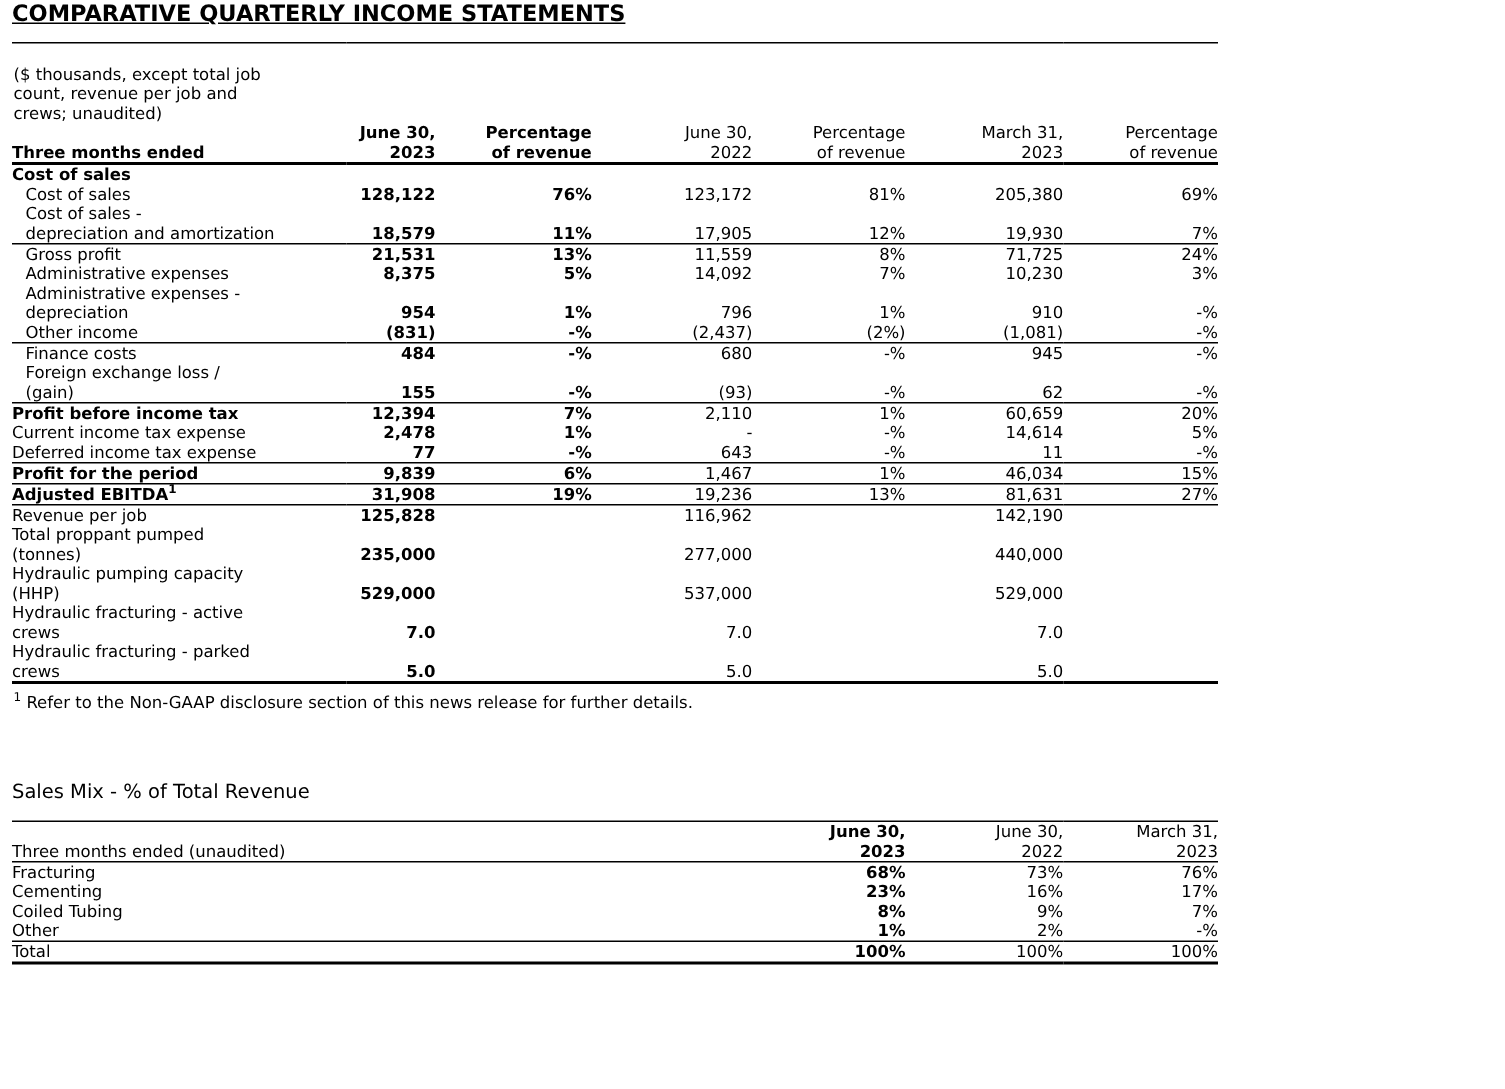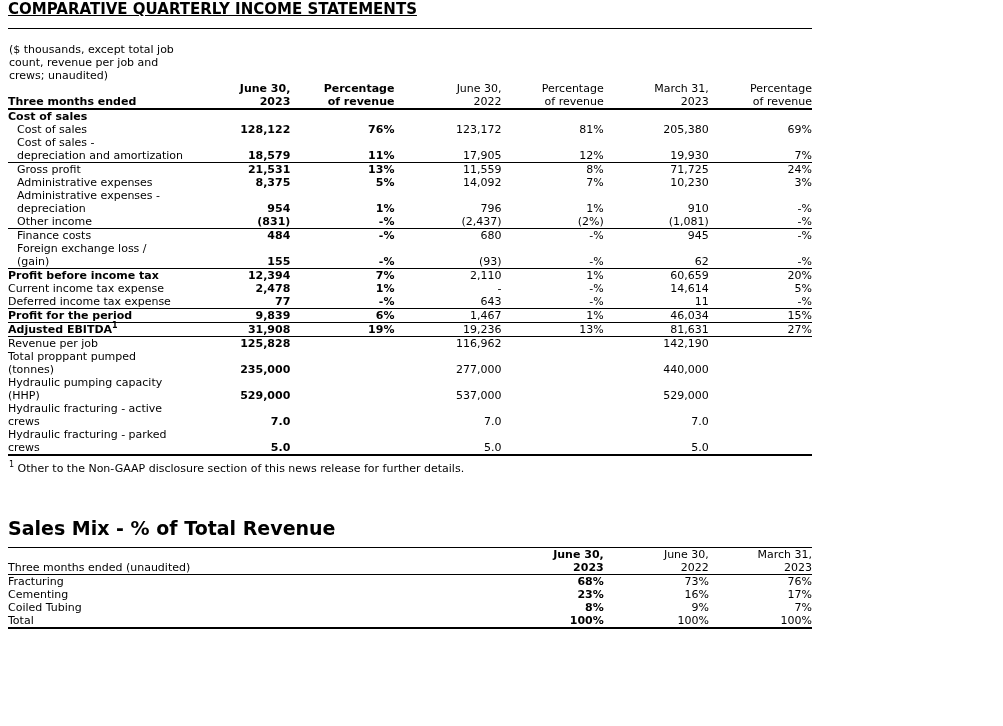--- a/index.html
+++ b/index.html
@@ -41,22 +41,22 @@
   tr.padtop td { padding-top: 12px; }
   tr.vtop td.num { vertical-align: top; }
 
   .note-cell { padding: 14px 0 0 1px; }
 
   sup { font-size: 8px; line-height: 0; }
 
   .footnote { margin: 6px 0 0 1px; }
 
   .sales-title {
-    font-size: 19px;
-    font-weight: bold;
+    font-size: 13px;
+    font-weight: normal;
     margin: 47px 0 12px 0;
   }
 </style>
 </head>
 <body>
 
 <div class="page">
 
   <h1 class="doc-title">COMPARATIVE QUARTERLY INCOME STATEMENTS</h1>
 
@@ -252,21 +252,21 @@
           <td class="num b">5.0</td>
           <td class="num b"></td>
           <td class="num">5.0</td>
           <td class="num"></td>
           <td class="num">5.0</td>
           <td class="num"></td>
         </tr>
       </tbody>
   </table>
 
-  <p class="footnote"><sup>1</sup><span> Other to the Non-GAAP disclosure section of this news release for further details.</span></p>
+  <p class="footnote"><sup>1</sup><span> Refer to the Non-GAAP disclosure section of this news release for further details.</span></p>
 
   <h2 class="sales-title">Sales Mix - % of Total Revenue</h2>
 
   <table class="sales">
     <colgroup>
       <col style="width:533px">
         <col style="width:62px">
         <col style="width:105px">
         <col style="width:103px">
     </colgroup>
@@ -290,20 +290,26 @@
           <td class="num b">23%</td>
           <td class="num">16%</td>
           <td class="num">17%</td>
         </tr>
         <tr>
           <td>Coiled Tubing</td>
           <td class="num b">8%</td>
           <td class="num">9%</td>
           <td class="num">7%</td>
         </tr>
+        <tr class="thin">
+          <td>Other</td>
+          <td class="num b">1%</td>
+          <td class="num">2%</td>
+          <td class="num">-%</td>
+        </tr>
         <tr class="thick">
           <td>Total</td>
           <td class="num b">100%</td>
           <td class="num">100%</td>
           <td class="num">100%</td>
         </tr>
       </tbody>
   </table>
 
 </div>

